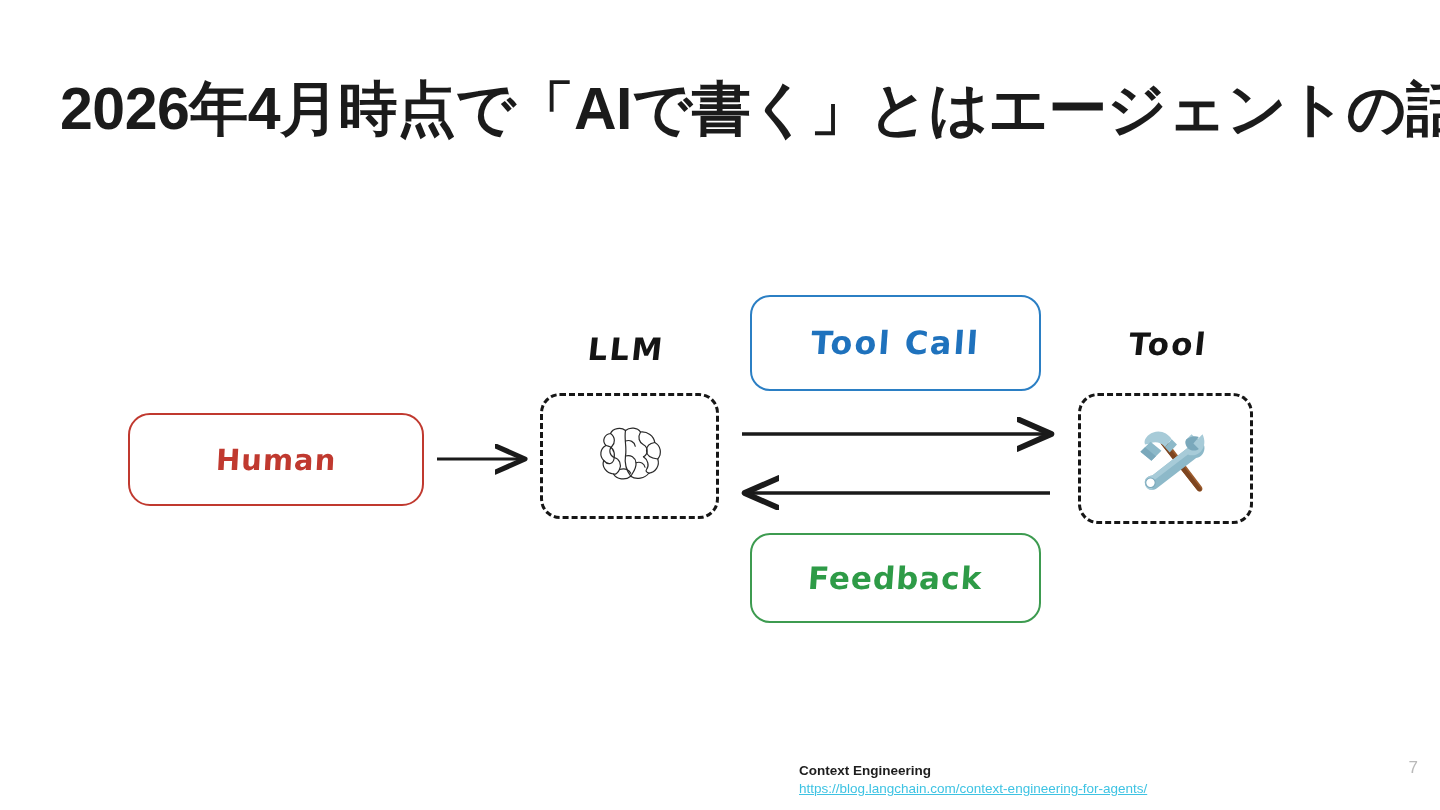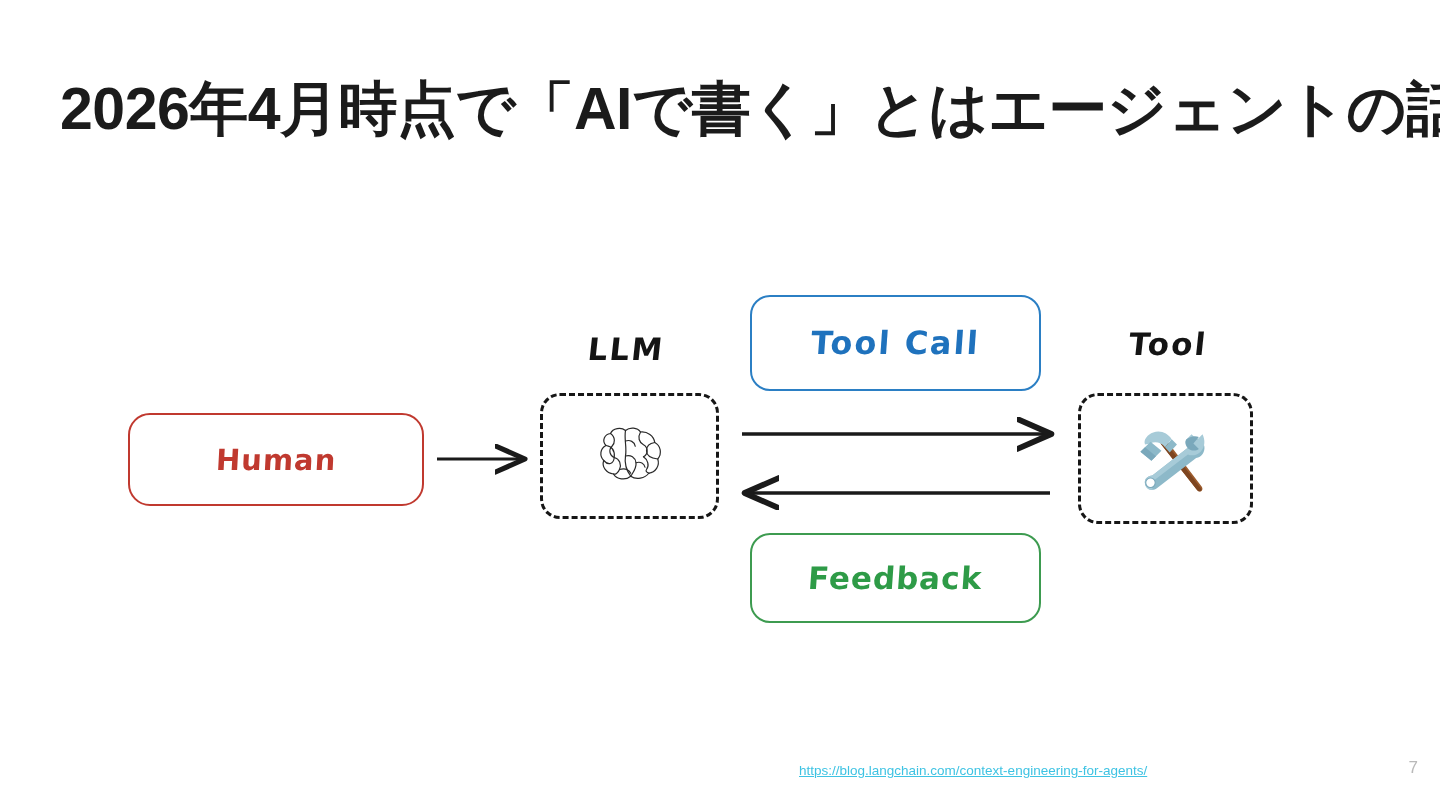--- a/index.html
+++ b/index.html
@@ -252,16 +252,17 @@
         <circle cx="33" cy="72" r="5.2" fill="none" stroke="#7aa8bb" stroke-width="1.2"></circle>
         <path d="M72,25 C76,21 82,20 86,22 L80,29 L86,35
                  C82,38 76,37 73,33 C71,30 70.5,27 72,25 Z" fill="#7aa8bb"></path>
       </g>
     </svg>
   </div>
 
 </div>
 
 <div id="footer-note">
+  <span id="footer-title">Context Engineering</span>
   <a id="footer-link" href="#">https://blog.langchain.com/context-engineering-for-agents/</a>
 </div>
 
 <div id="page-number">7</div>
 
 </body></html>

